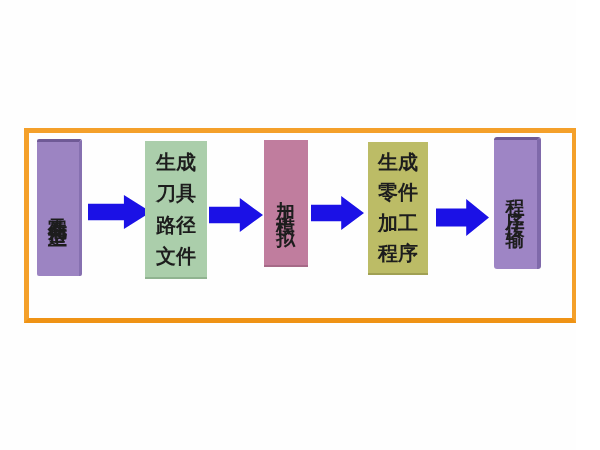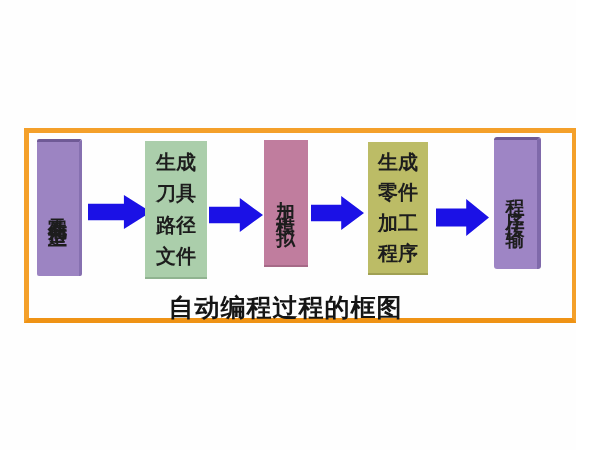--- a/index.html
+++ b/index.html
@@ -152,15 +152,14 @@
       <span>程序</span>
     </div>
   </div>
 
   <div class="arrow arrow-4"></div>
 
   <div class="box box-5">
     <span class="vtext">程序传输</span>
   </div>
 
-  <div class="caption">自动编程过程的框图</div>
 
 </div>
 
 </body></html>

